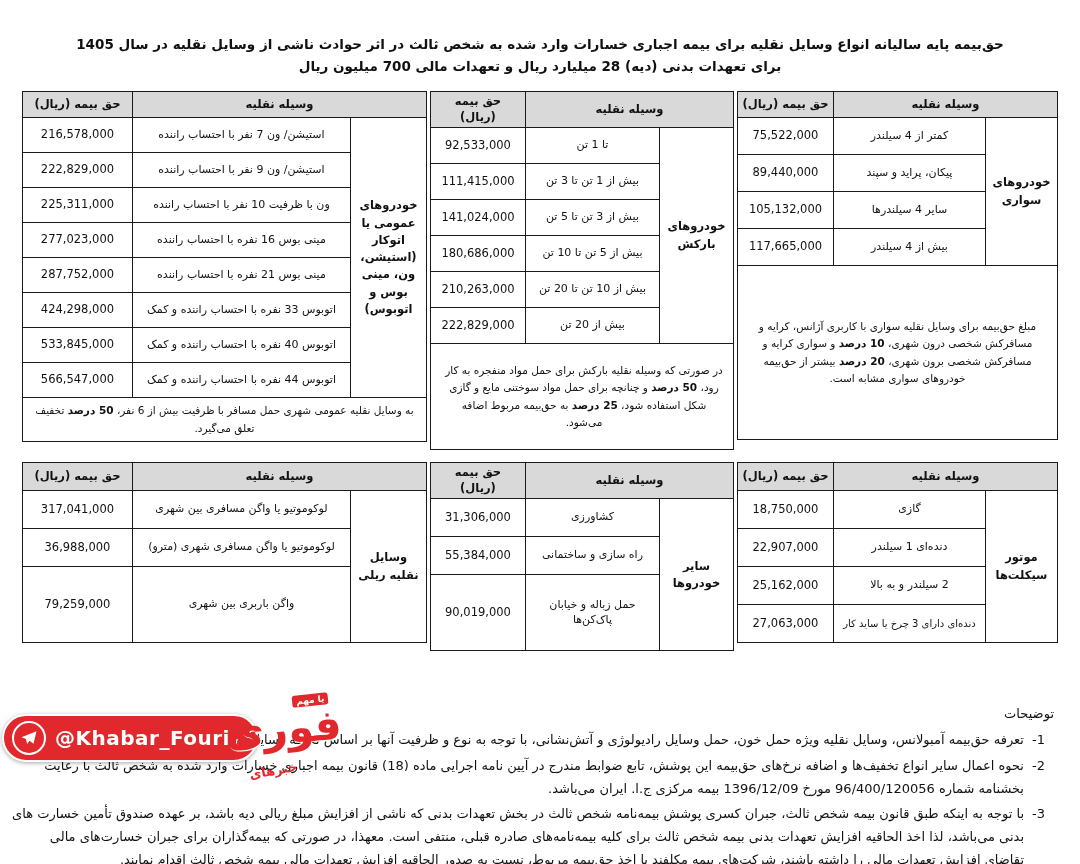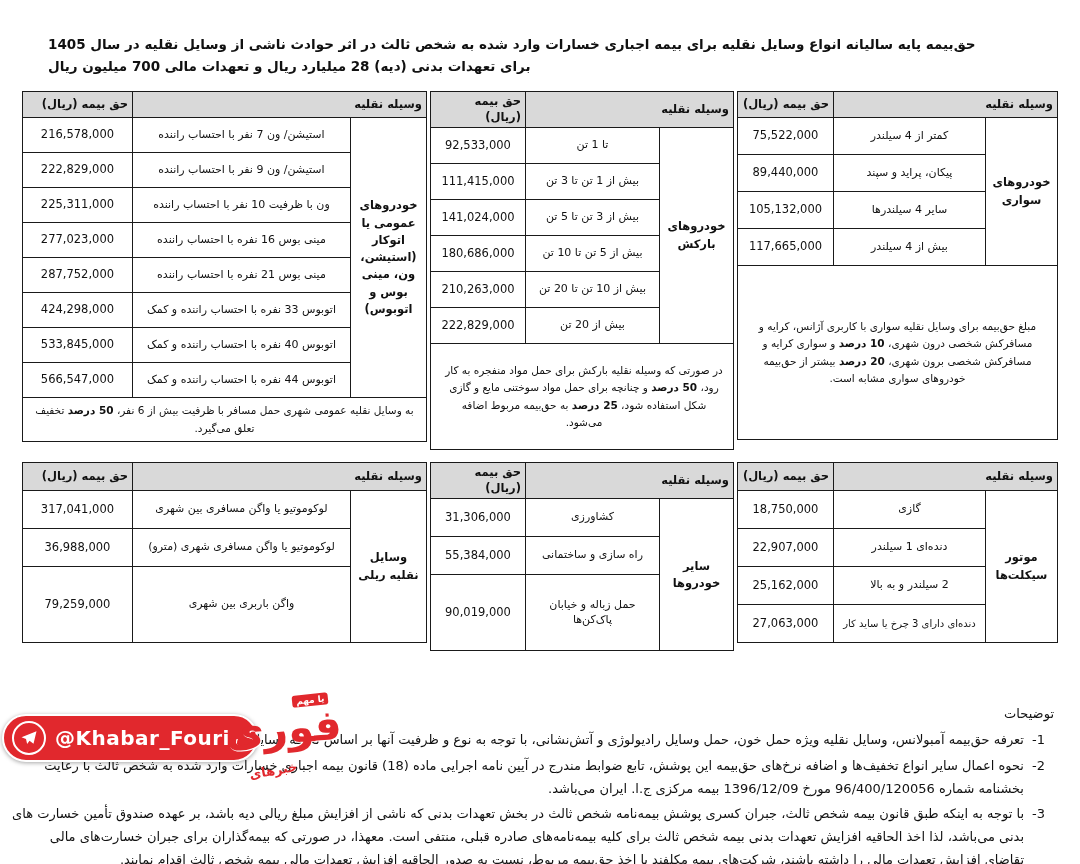--- a/index.html
+++ b/index.html
@@ -1,30 +1,30 @@
 <!DOCTYPE html>
 <html lang="fa"><head>
 <meta charset="utf-8">
 <style>
   * { box-sizing: border-box; margin: 0; padding: 0; }
   html,body { width:1080px; height:864px; background:#ffffff;
     font-family:"DejaVu Sans", sans-serif; color:#111; position:relative; overflow:hidden; }
 
-  .title-block { direction:rtl; text-align:left; font-weight:bold;
+  .title-block { direction:rtl; text-align:center; font-weight:bold;
     font-size:13.5px; line-height:1.6; margin:34px 48px 14px; }
 
   .tables-row { direction:rtl; display:flex; gap:3px; margin:0 22px; align-items:stretch; }
   .tables-row.bottom { margin-top:12px; }
 
   table.grp { border-collapse:collapse; table-layout:fixed; direction:rtl; }
   table.top-h { height:348px; }
   table.bot-h { height:180px; }
   .grp th, .grp td { border:1.4px solid #1a1a1a; text-align:center; vertical-align:middle;
     padding:2px 4px; font-size:11px; line-height:1.35; }
-  .grp th { background:#d9d9d9; font-weight:bold; height:26px; font-size:11.5px;text-align:right; }
+  .grp th { background:#d9d9d9; font-weight:bold; height:26px; font-size:11.5px; }
   .bot-h th { height:28px; }
   td.cat { font-weight:bold; font-size:11.5px; line-height:1.5; }
   td.num { font-size:11.5px; direction:ltr; }
   tr.note-row td { font-size:10.5px; line-height:1.65; padding:4px 8px; }
 
   tr.rA { height:37px; } tr.rB { height:36px; } tr.rC { height:35px; }
   tr.rD { height:38px; } tr.rTall { height:76px; }
   tr.noteA td { height:174px; } tr.noteB td { height:106px;padding-left:12px; } tr.noteC td { height:43px; }
 
   .footnotes { direction:rtl; margin:52px 26px 0 10px; font-size:13px; line-height:1.75; }

